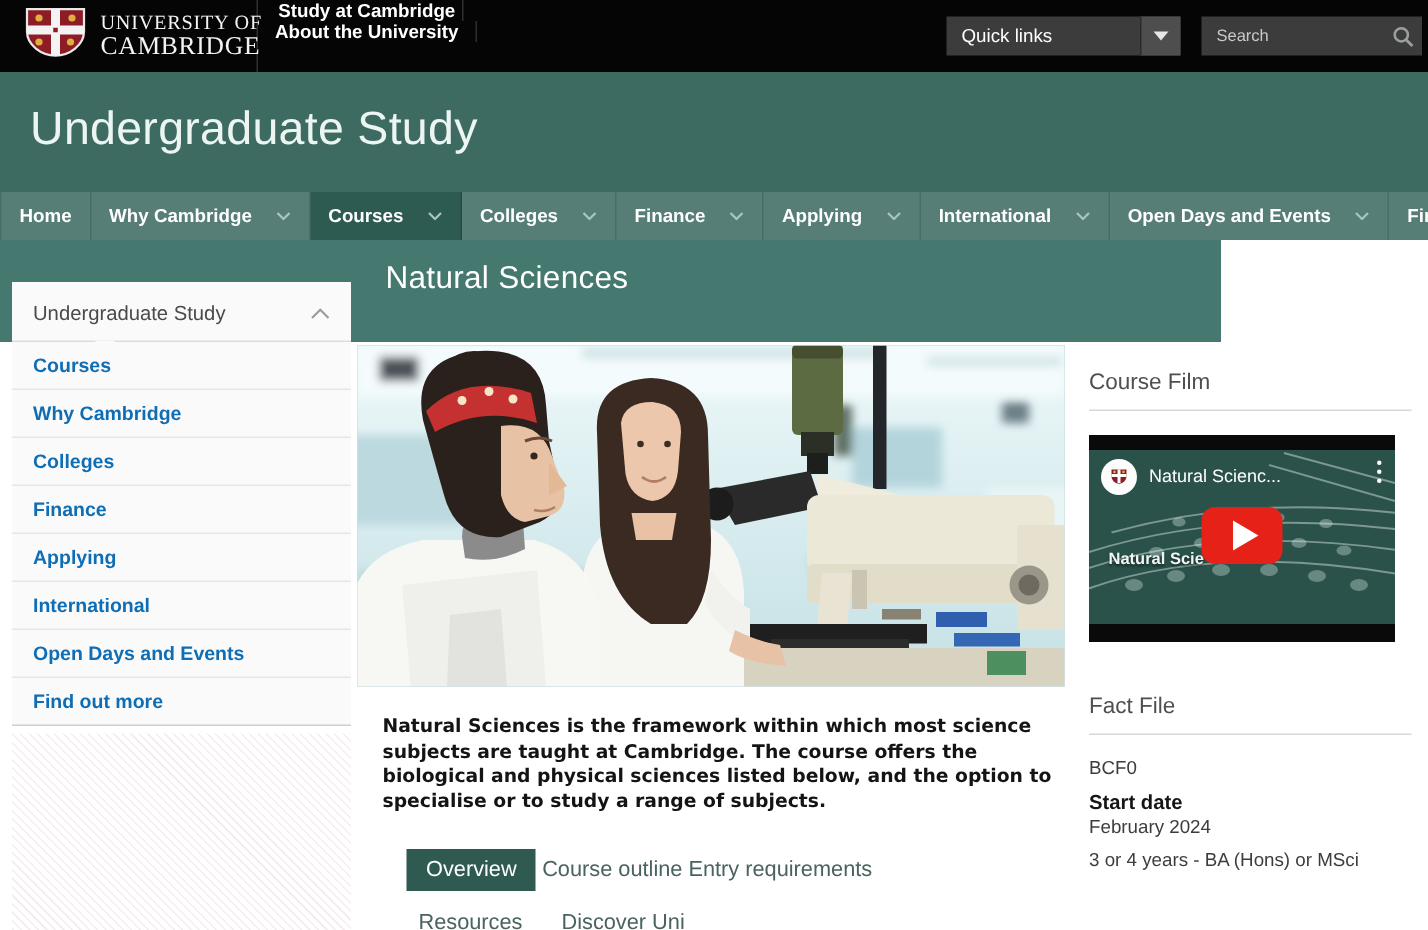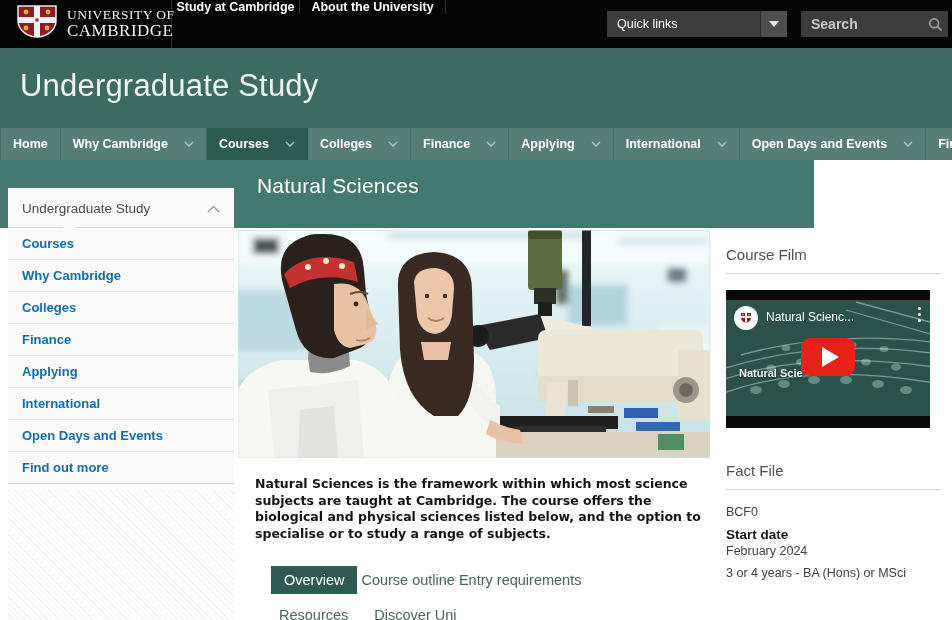--- a/index.html
+++ b/index.html
@@ -5,30 +5,30 @@
   * { margin:0; padding:0; box-sizing:border-box; }
   body { font-family:"Liberation Sans", sans-serif; background:#ffffff; }
   .stage { position:relative; width:952px; height:620px; overflow:hidden; background:#ffffff; margin:0 auto; }
 
   
   .topbar { position:absolute; left:0; top:0; width:952px; height:48px; background:#050505; display:flex; align-items:stretch; }
   .logo-block { display:flex; align-items:center; gap:9px; padding:0 14px 0 16px; width:172px; border-right:1px solid #2e2e2e; cursor:pointer; }
   .logo-text { color:#f3f3f3; font-family:"Liberation Serif", serif; line-height:1.02; letter-spacing:.5px; white-space:nowrap; }
   .logo-text .l1 { font-size:13.5px; }
   .logo-text .l2 { font-size:17px; }
-  .top-nav { display:flex; align-items:flex-start; }
+  .top-nav { display:flex; align-items:center;flex-direction:column; }
   .top-nav-item { display:flex; align-items:center; justify-content:center; color:#ffffff; font-size:12.5px; font-weight:bold; border-right:1px solid #2e2e2e; cursor:pointer; }
   .top-nav-item:nth-child(1){ width:128px; } .top-nav-item:nth-child(2){ width:146px; } .top-nav-item:nth-child(3){ width:152px; }
   .topbar .spacer { flex:1; }
-  .quick-links { align-self:center; width:180px; height:26px; background:#3c3c3c; display:flex; align-items:center; cursor:pointer; margin-right:14px; }
+  .quick-links { align-self:center; width:156px; height:26px; background:#3c3c3c; display:flex; align-items:center; cursor:pointer; margin-right:14px; }
   .quick-links .ql-label { flex:1; color:#ffffff; font-size:12.5px; padding-left:10px; }
   .ql-arrow { width:27px; height:26px; background:#4e4e4e; display:flex; align-items:center; justify-content:center; border-left:1px solid #2a2a2a; }
   .ql-arrow i { width:0; height:0; border-left:5px solid transparent; border-right:5px solid transparent; border-top:6px solid #e6e6e6; }
   .search-box { align-self:center; width:147px; height:26px; background:#3c3c3c; display:flex; align-items:center; margin-right:4px; }
-  .search-box input { flex:1; min-width:0; background:transparent; border:none; outline:none; color:#5eead4; font-size:14px; padding-left:10px; font-family:"Liberation Sans",sans-serif;font-weight:bold; }
+  .search-box input { flex:1; min-width:0; background:transparent; border:none; outline:none; color:#5eead4; font-size:11px; padding-left:10px; font-family:"Liberation Sans",sans-serif; }
   .search-box input::placeholder { color:#c9c9c9; opacity:1; }
   .search-btn { width:26px; height:26px; display:flex; align-items:center; justify-content:center; cursor:pointer; }
 
   
   .hero { position:absolute; left:0; top:48px; width:952px; height:80px; background:#3d6b62; }
   .hero h1 { position:absolute; left:20px; top:20px; color:#edf5f2; font-size:31px; font-weight:300; letter-spacing:.2px; }
 
   
   .mainnav { position:absolute; left:0; top:128px; width:952px; height:32px; background:#567e76; display:flex; }
   .mn-item { display:flex; align-items:center; justify-content:space-between; padding:0 12px; color:#ffffff; font-size:12.5px; font-weight:600; border-right:1px solid rgba(0,0,0,.14); cursor:pointer; white-space:nowrap; }

